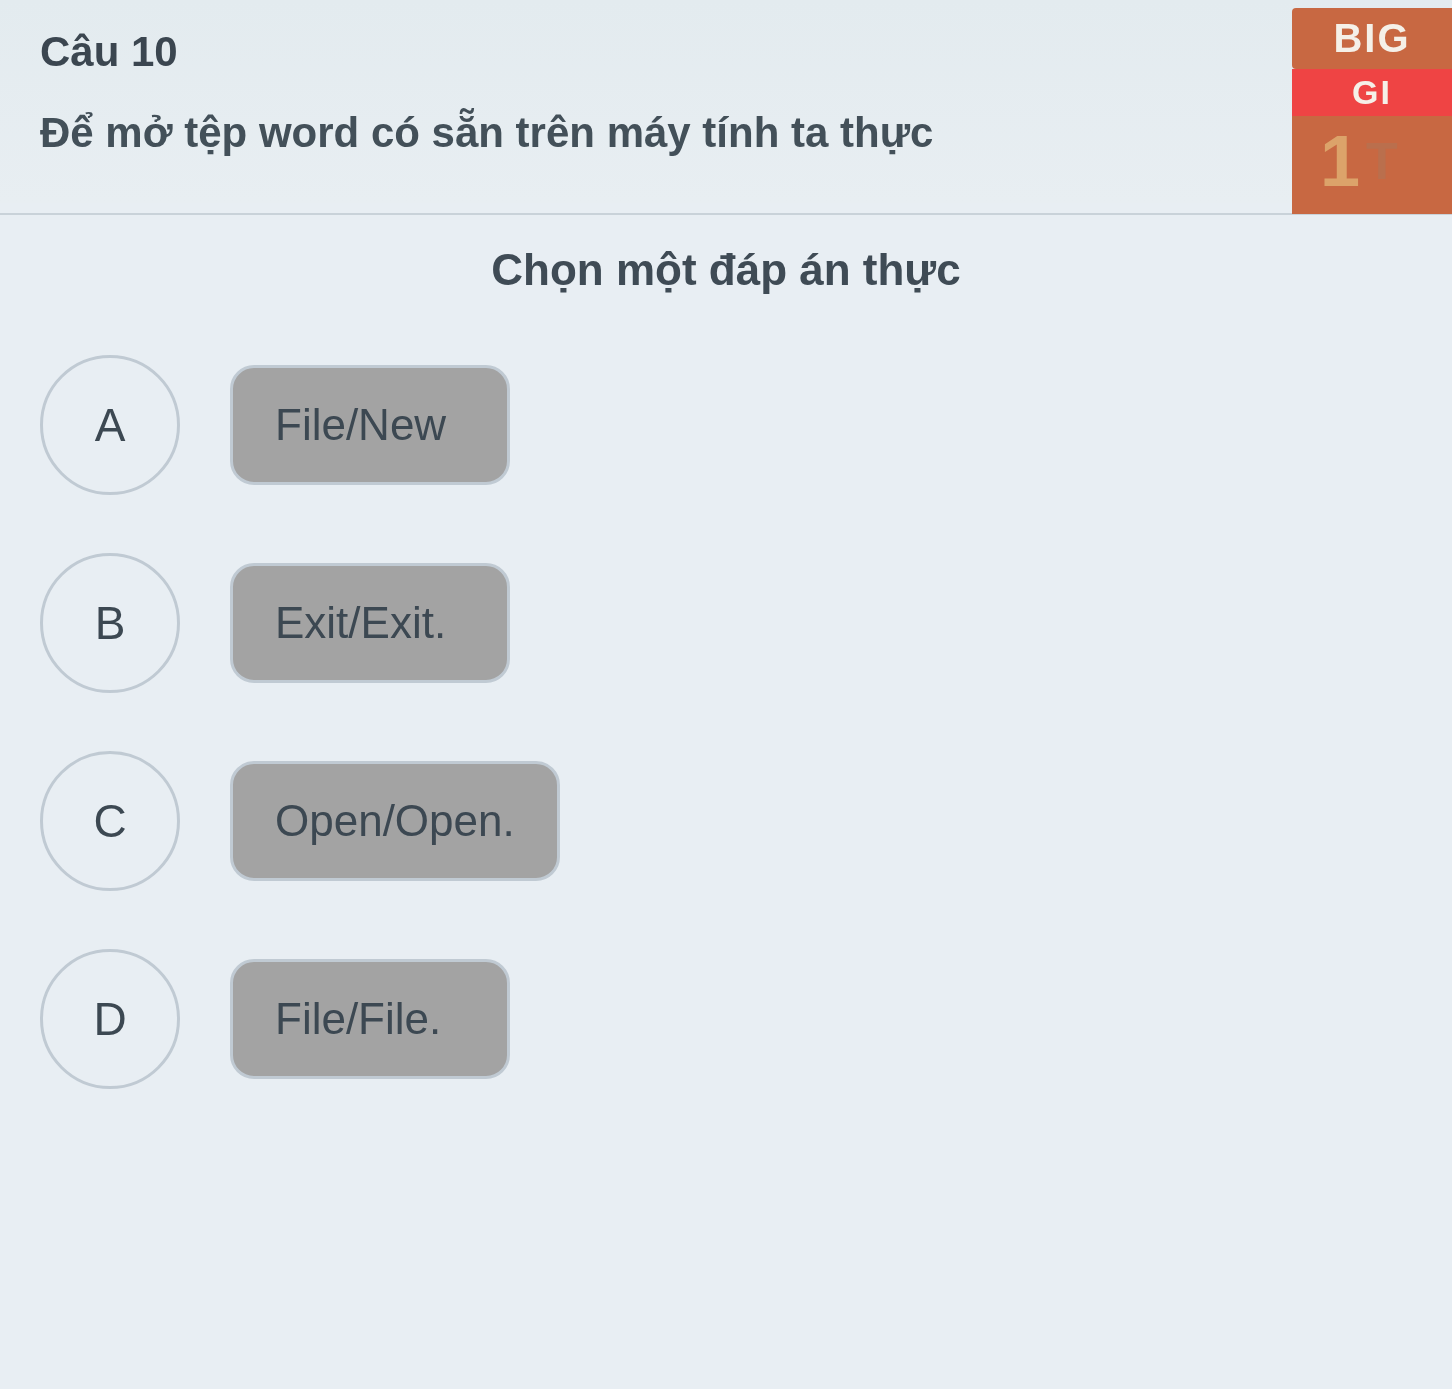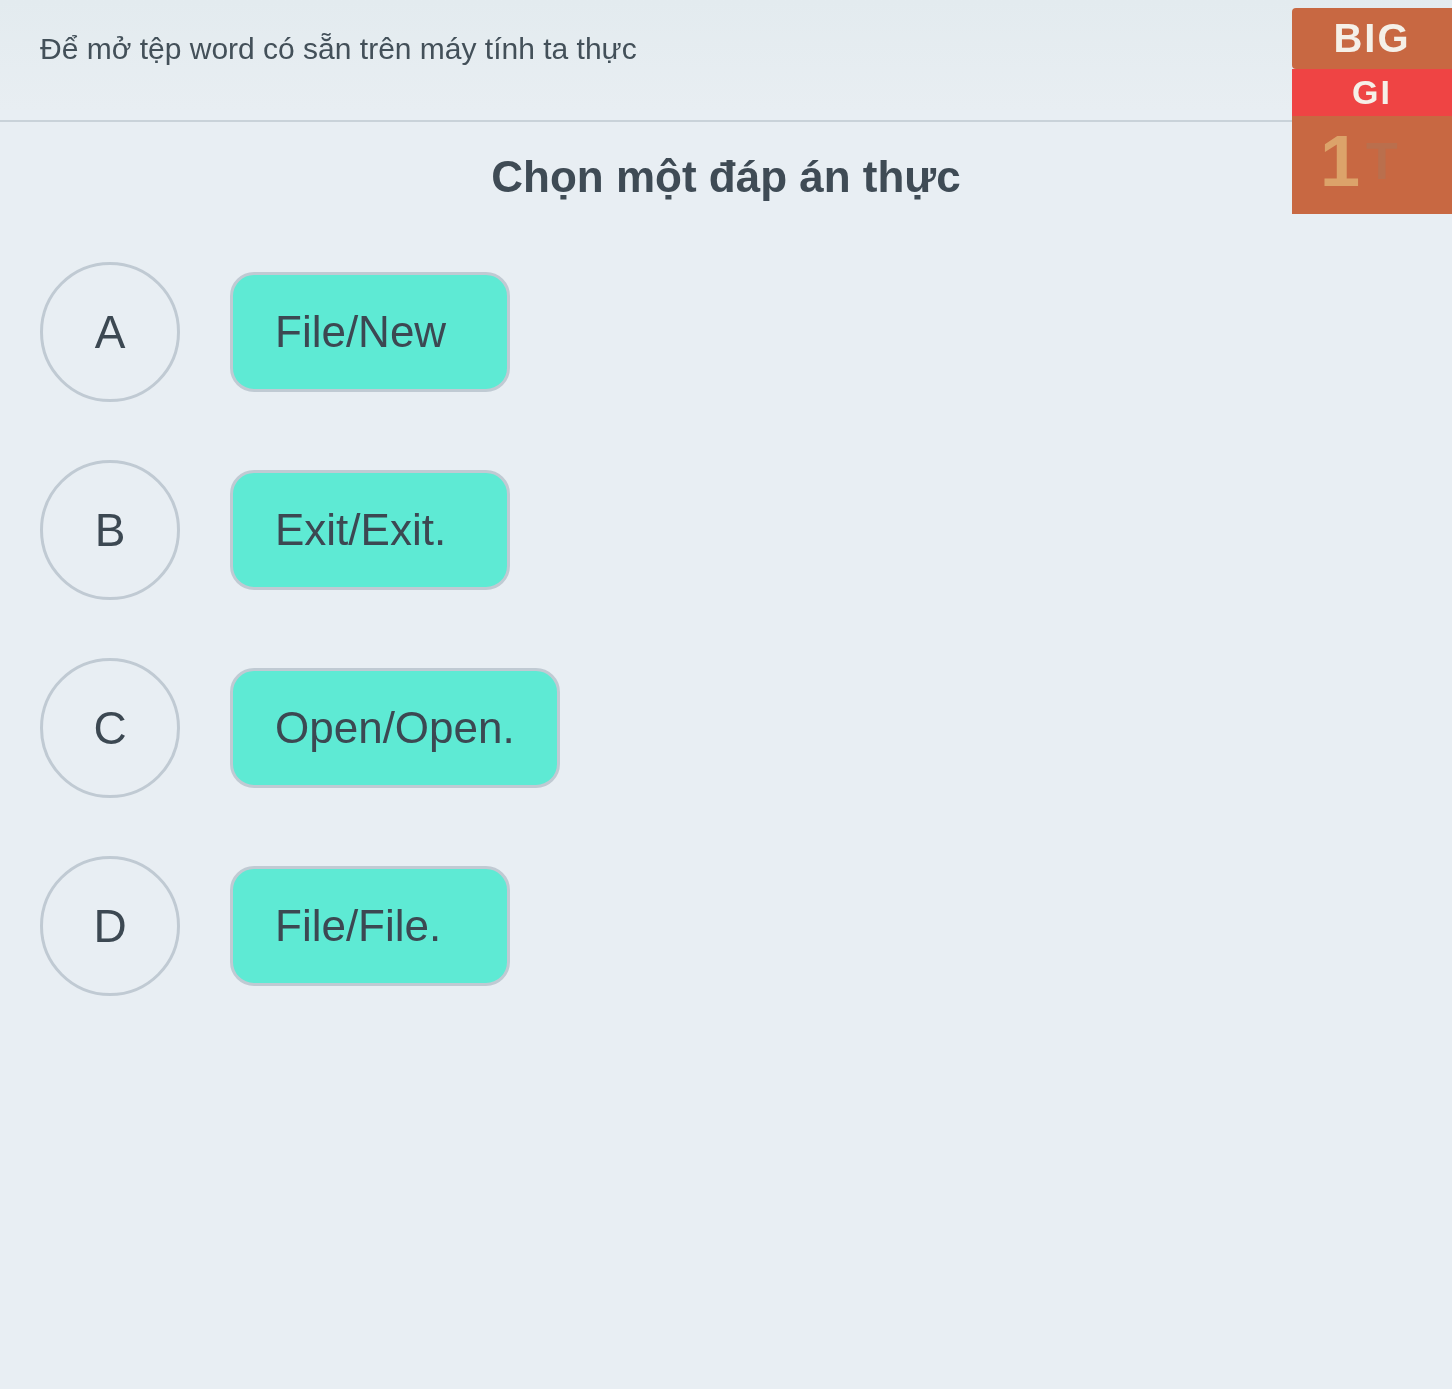--- a/index.html
+++ b/index.html
@@ -15,22 +15,22 @@
       padding: 28px 40px 40px 40px;
       background: linear-gradient(to bottom, #e3ebef 0%, #e8eef2 100%);
     }
     .question-number {
       font-size: 42px;
       font-weight: 700;
       color: #3b4650;
       margin-bottom: 28px;
     }
     .question-text {
-      font-size: 30px;
-      font-weight: 400;
+      font-size: 42px;
+      font-weight: 700;
       color: #435059;
       line-height: 1.4;
     }
     .divider {
       height: 2px;
       background: #c9d2d9;
       margin: 10px 0 0 0;
     }
     .instruction {
       text-align: center;
@@ -64,21 +64,21 @@
       cursor: pointer;
       flex-shrink: 0;
     }
     .option-box {
       border: 3px solid #c0cad3;
       border-radius: 24px;
       padding: 32px 42px;
       font-size: 44px;
       font-weight: 500;
       color: #3c4852;
-      background: #5eead4;
+      background: #a3a3a3;
       cursor: pointer;
       min-width: 280px;
     }
     .badge {
       position: absolute;
       top: 8px;
       right: 0;
       width: 160px;
       height: 200px;
     }
@@ -127,20 +127,21 @@
 <div class="badge">
   <div class="badge-top">BIG</div>
   <div class="badge-mid">GI</div>
   <div class="badge-bottom">
     <span class="num">1</span>
     <span class="t">T</span>
   </div>
 </div>
 
 <div class="header">
+  <div class="question-number">Câu 10</div>
   <div class="question-text">Để mở tệp word có sẵn trên máy tính ta thực</div>
 </div>
 
 <div class="divider"></div>
 
 <div class="instruction">Chọn một đáp án thực</div>
 
 <div class="options">
   <div class="option-row">
     <div class="option-circle">A</div>

